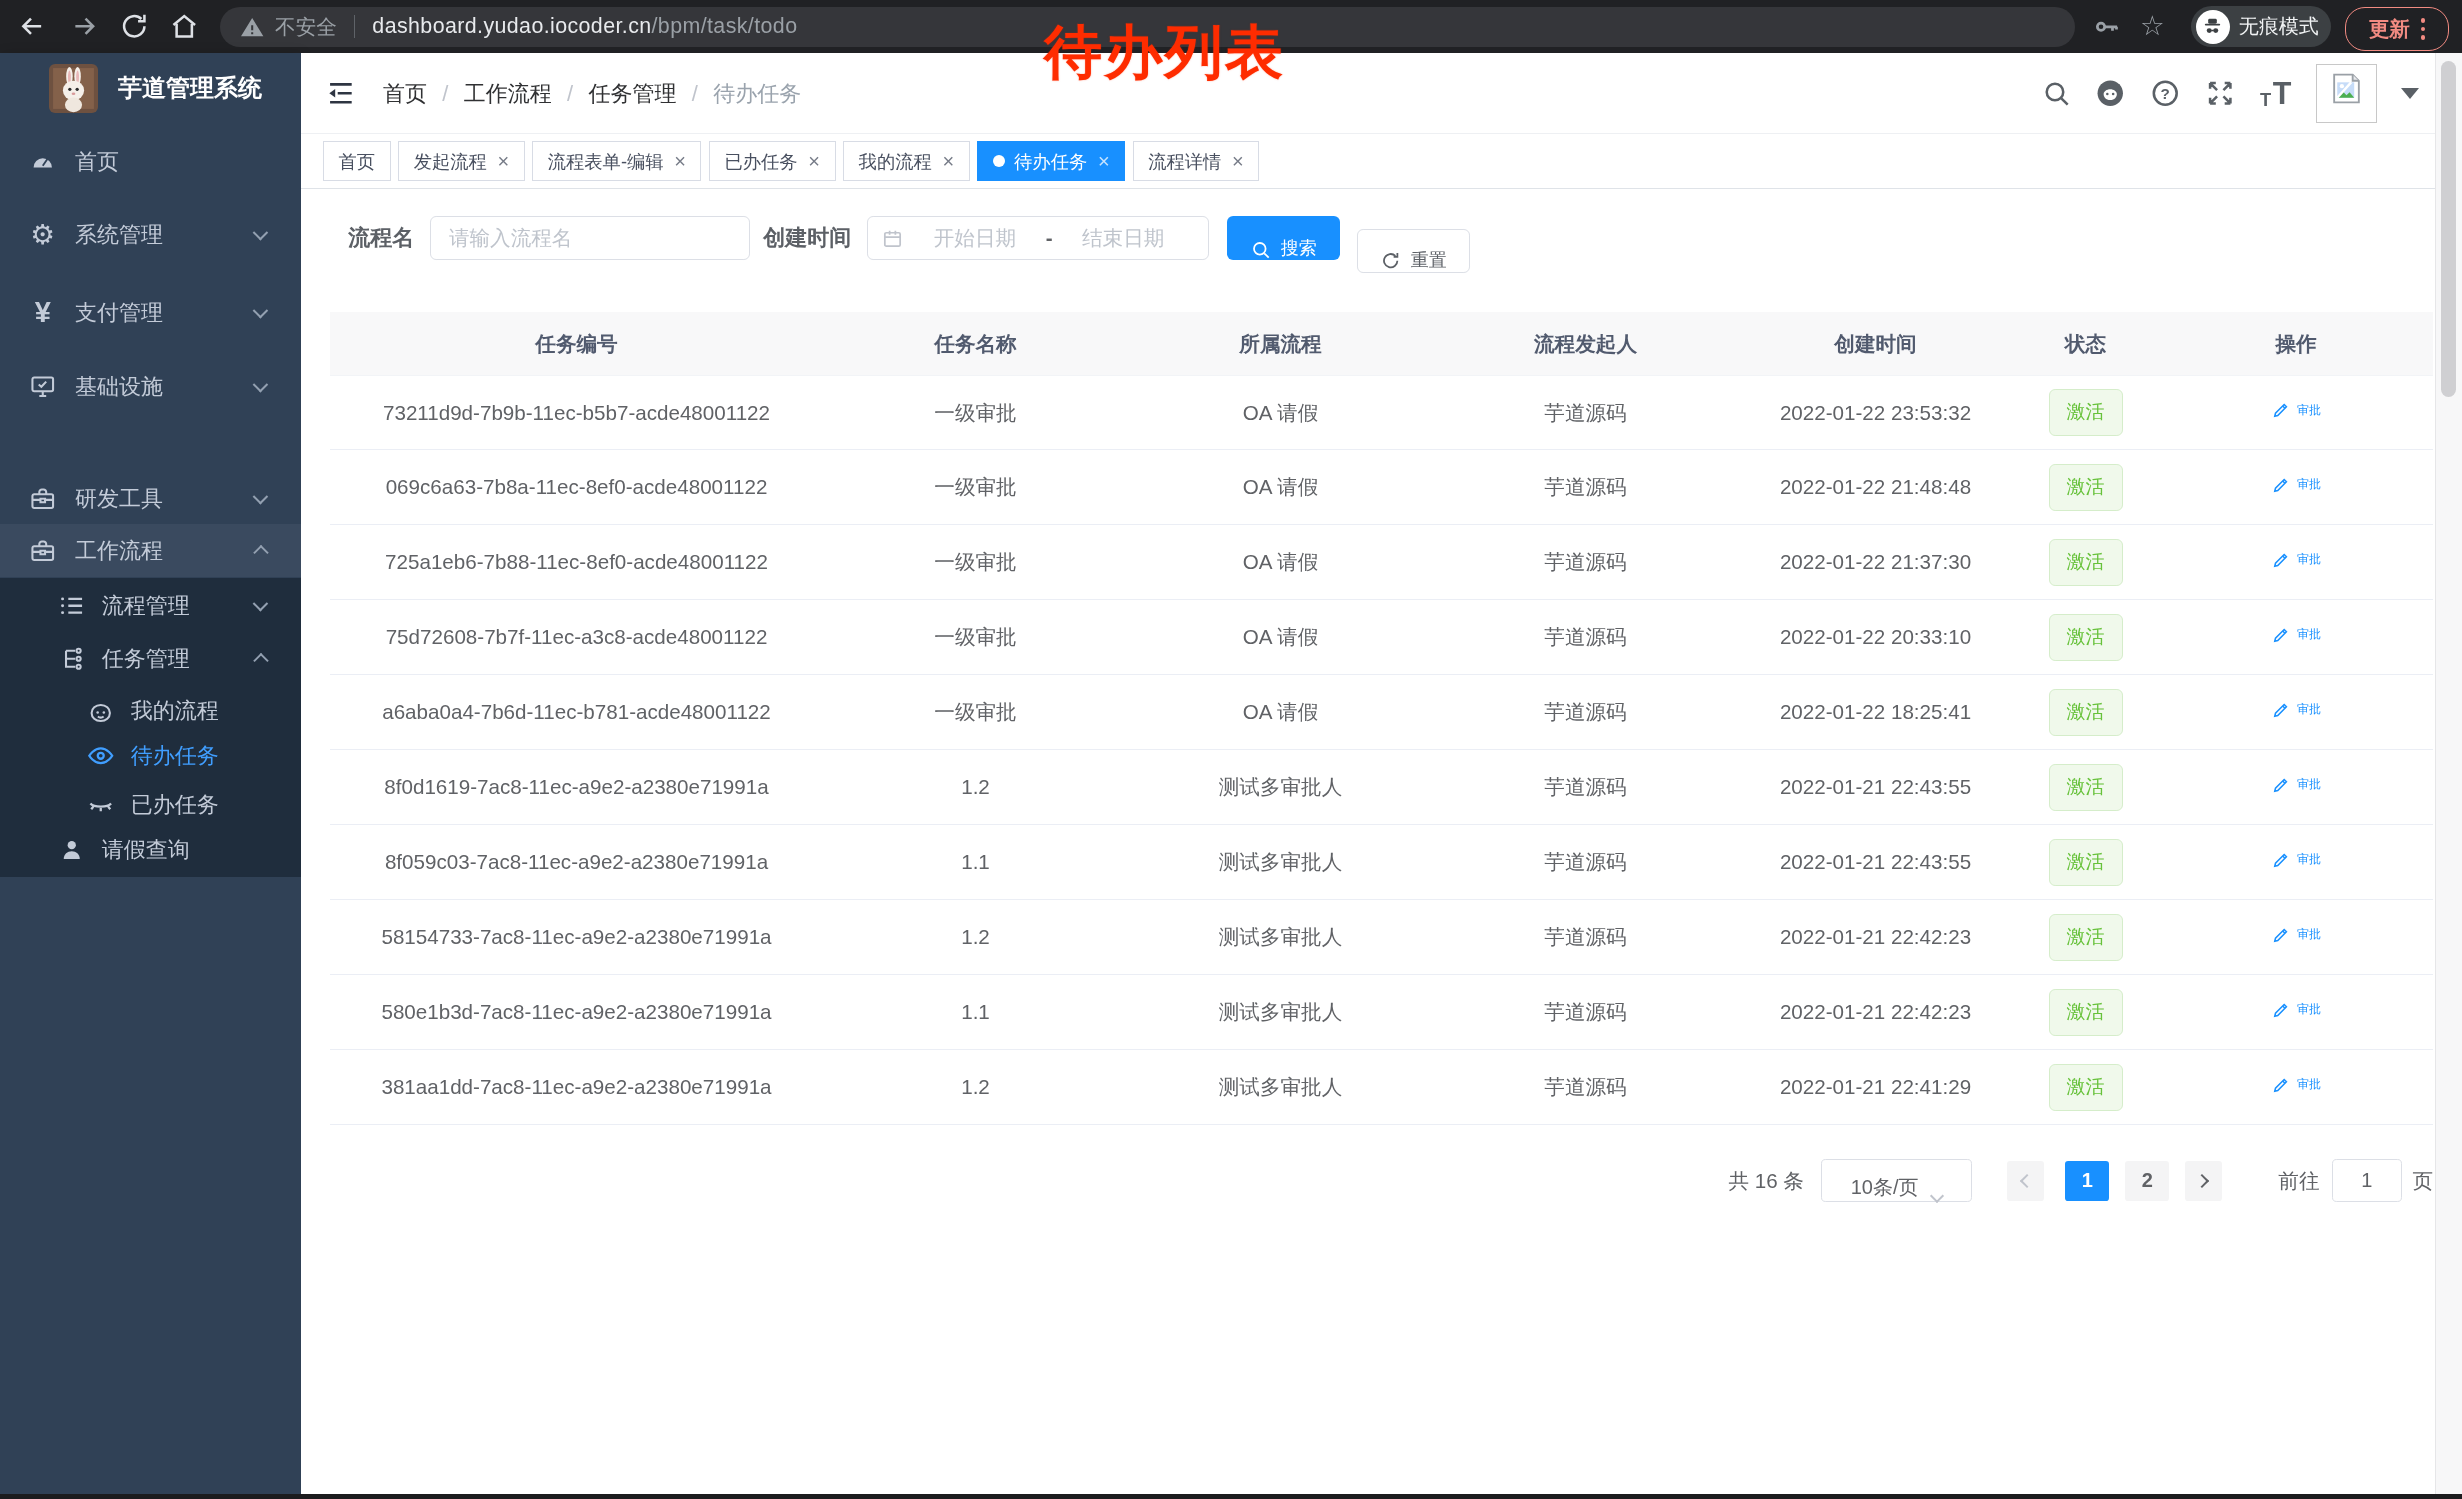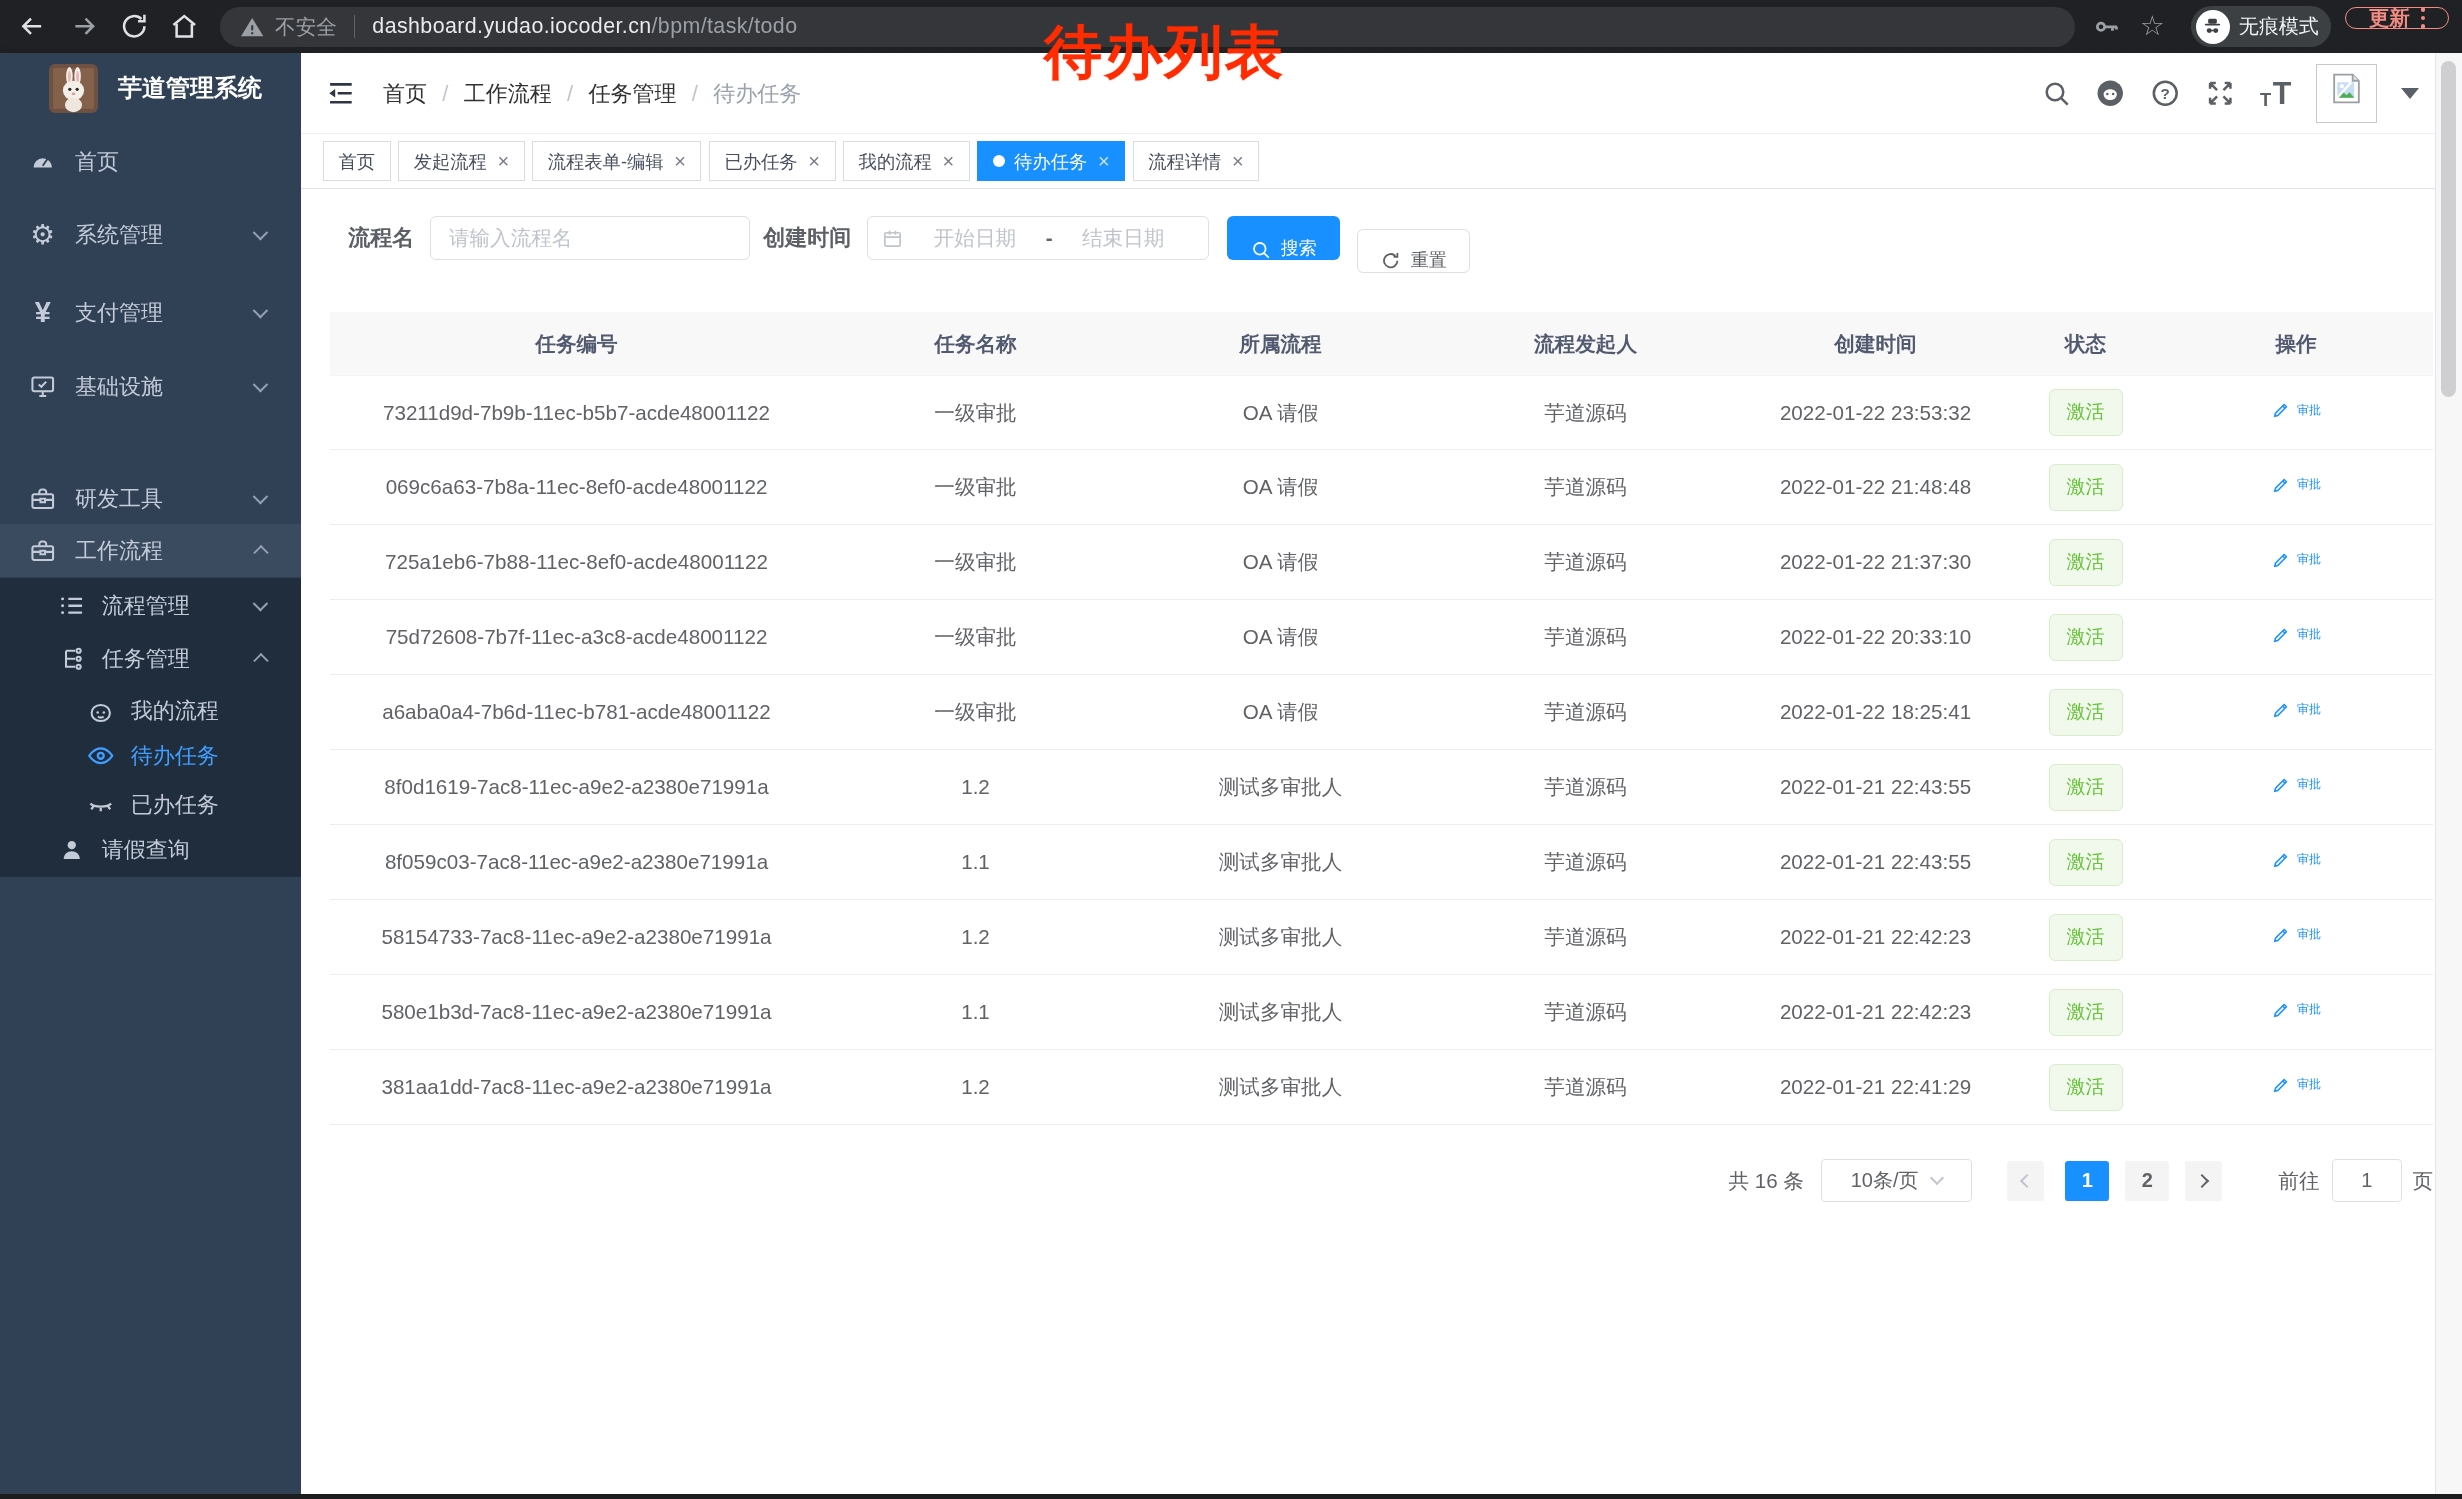--- a/index.html
+++ b/index.html
@@ -18,21 +18,21 @@
   .url { font-size:21.4px; color:#e8eaed; letter-spacing:0.4px; }
   .url .path { color:#9aa0a6; }
   .chrome-right-ic { position:absolute; top:13px; width:27.5px; height:27.5px; color:#9aa0a6; }
   .chrome-right-ic svg{ width:100%; height:100%; }
   .star-g { position:absolute; top:9.2px; font-size:27.5px; color:#9aa0a6; }
   .incog { position:absolute; left:2191px; top:6.1px; height:41px; width:140px; background:#3c4043;
     border-radius:20.6px; display:flex; align-items:center; gap:9.2px; padding-left:4.6px; }
   .incog-ic { width:34px; height:34px; background:#fff; border-radius:50%; display:flex; align-items:center; justify-content:center; }
   .incog-ic svg { width:23px; height:23px; }
   .incog-label { color:#f1f3f4; font-size:20px; }
-  .update-pill { position:absolute; left:2345px; top:6.9px; width:104px; height:22px; border:1.5px solid #f28b82;
+  .update-pill { position:absolute; left:2345px; top:6.9px; width:104px; height:44px; border:1.5px solid #f28b82;
     border-radius:20px; color:#f28b82; display:flex; align-items:center; justify-content:center; gap:10.7px; font-size:20.6px; font-weight:600; }
   .vdots { display:flex; flex-direction:column; gap:3.8px; }
   .vdots i { width:4.6px; height:4.6px; border-radius:50%; background:#f28b82; }
 
   
   .annotation { position:absolute; left:1044px; top:13.7px; z-index:99; font-size:58px; font-weight:700;
     color:#fe2c00; letter-spacing:2.3px; text-shadow:0 0 1.5px rgba(254,44,0,.5); }
 
   
   .app { position:absolute; top:53px; left:0; right:27.5px; bottom:4.6px; background:#0f766e; }
@@ -120,21 +120,21 @@
   .trow:first-of-type { border-top:0.8px solid #f2f4f7; }
   .tag-success { display:inline-block; height:47px; line-height:44px; padding:0 17px; background:#f0f9eb;
     border:1.5px solid #d5edca; border-radius:6.1px; color:#67c23a; font-size:19px; }
   .act-link { color:#1890ff; display:inline-flex; align-items:center; gap:6.1px; font-size:12px; cursor:pointer; }
   .act-link svg { width:20px; height:20px; }
 
   
   .pagination { margin-top:34px; display:flex; align-items:center; justify-content:flex-end; color:#606266; font-size:20.6px; }
   .pg-total { margin-right:17px; white-space:nowrap; }
   .pg-select { width:151px; height:43px; border:1.5px solid #dcdfe6; border-radius:4.6px; display:flex;
-    align-items:center; justify-content:center; gap:13.7px; color:#606266; font-size:20px; position:relative; }
+    align-items:flex-end; justify-content:center; gap:13.7px; color:#606266; font-size:20px; position:relative; }
   .pg-select .chev { width:10px; height:10px; border-left:2.3px solid #c0c4cc; border-bottom:2.3px solid #c0c4cc; transform:rotate(-45deg); margin-top:-4.6px; }
   .pg-btn { width:37px; height:40px; background:#f4f4f5; border-radius:3.1px; display:flex; align-items:center; justify-content:center; cursor:pointer; }
   .pg-btn.prev { margin-left:35px; }
   .pg-btn .chev { width:10px; height:10px; border-left:2.3px solid; border-bottom:2.3px solid; }
   .chev-l { transform:rotate(45deg); margin-left:3.8px; }
   .chev-r { transform:rotate(225deg); margin-right:3.8px; }
   .pg-btn.prev { color:#c0c4cc; }
   .pg-btn.next { color:#606266; margin-left:16px; }
   .pg-page { width:44px; height:40px; border-radius:3.1px; background:#f4f4f5; color:#606266; font-size:20px; font-weight:600;
     display:flex; align-items:center; justify-content:center; margin-left:16px; cursor:pointer; }

